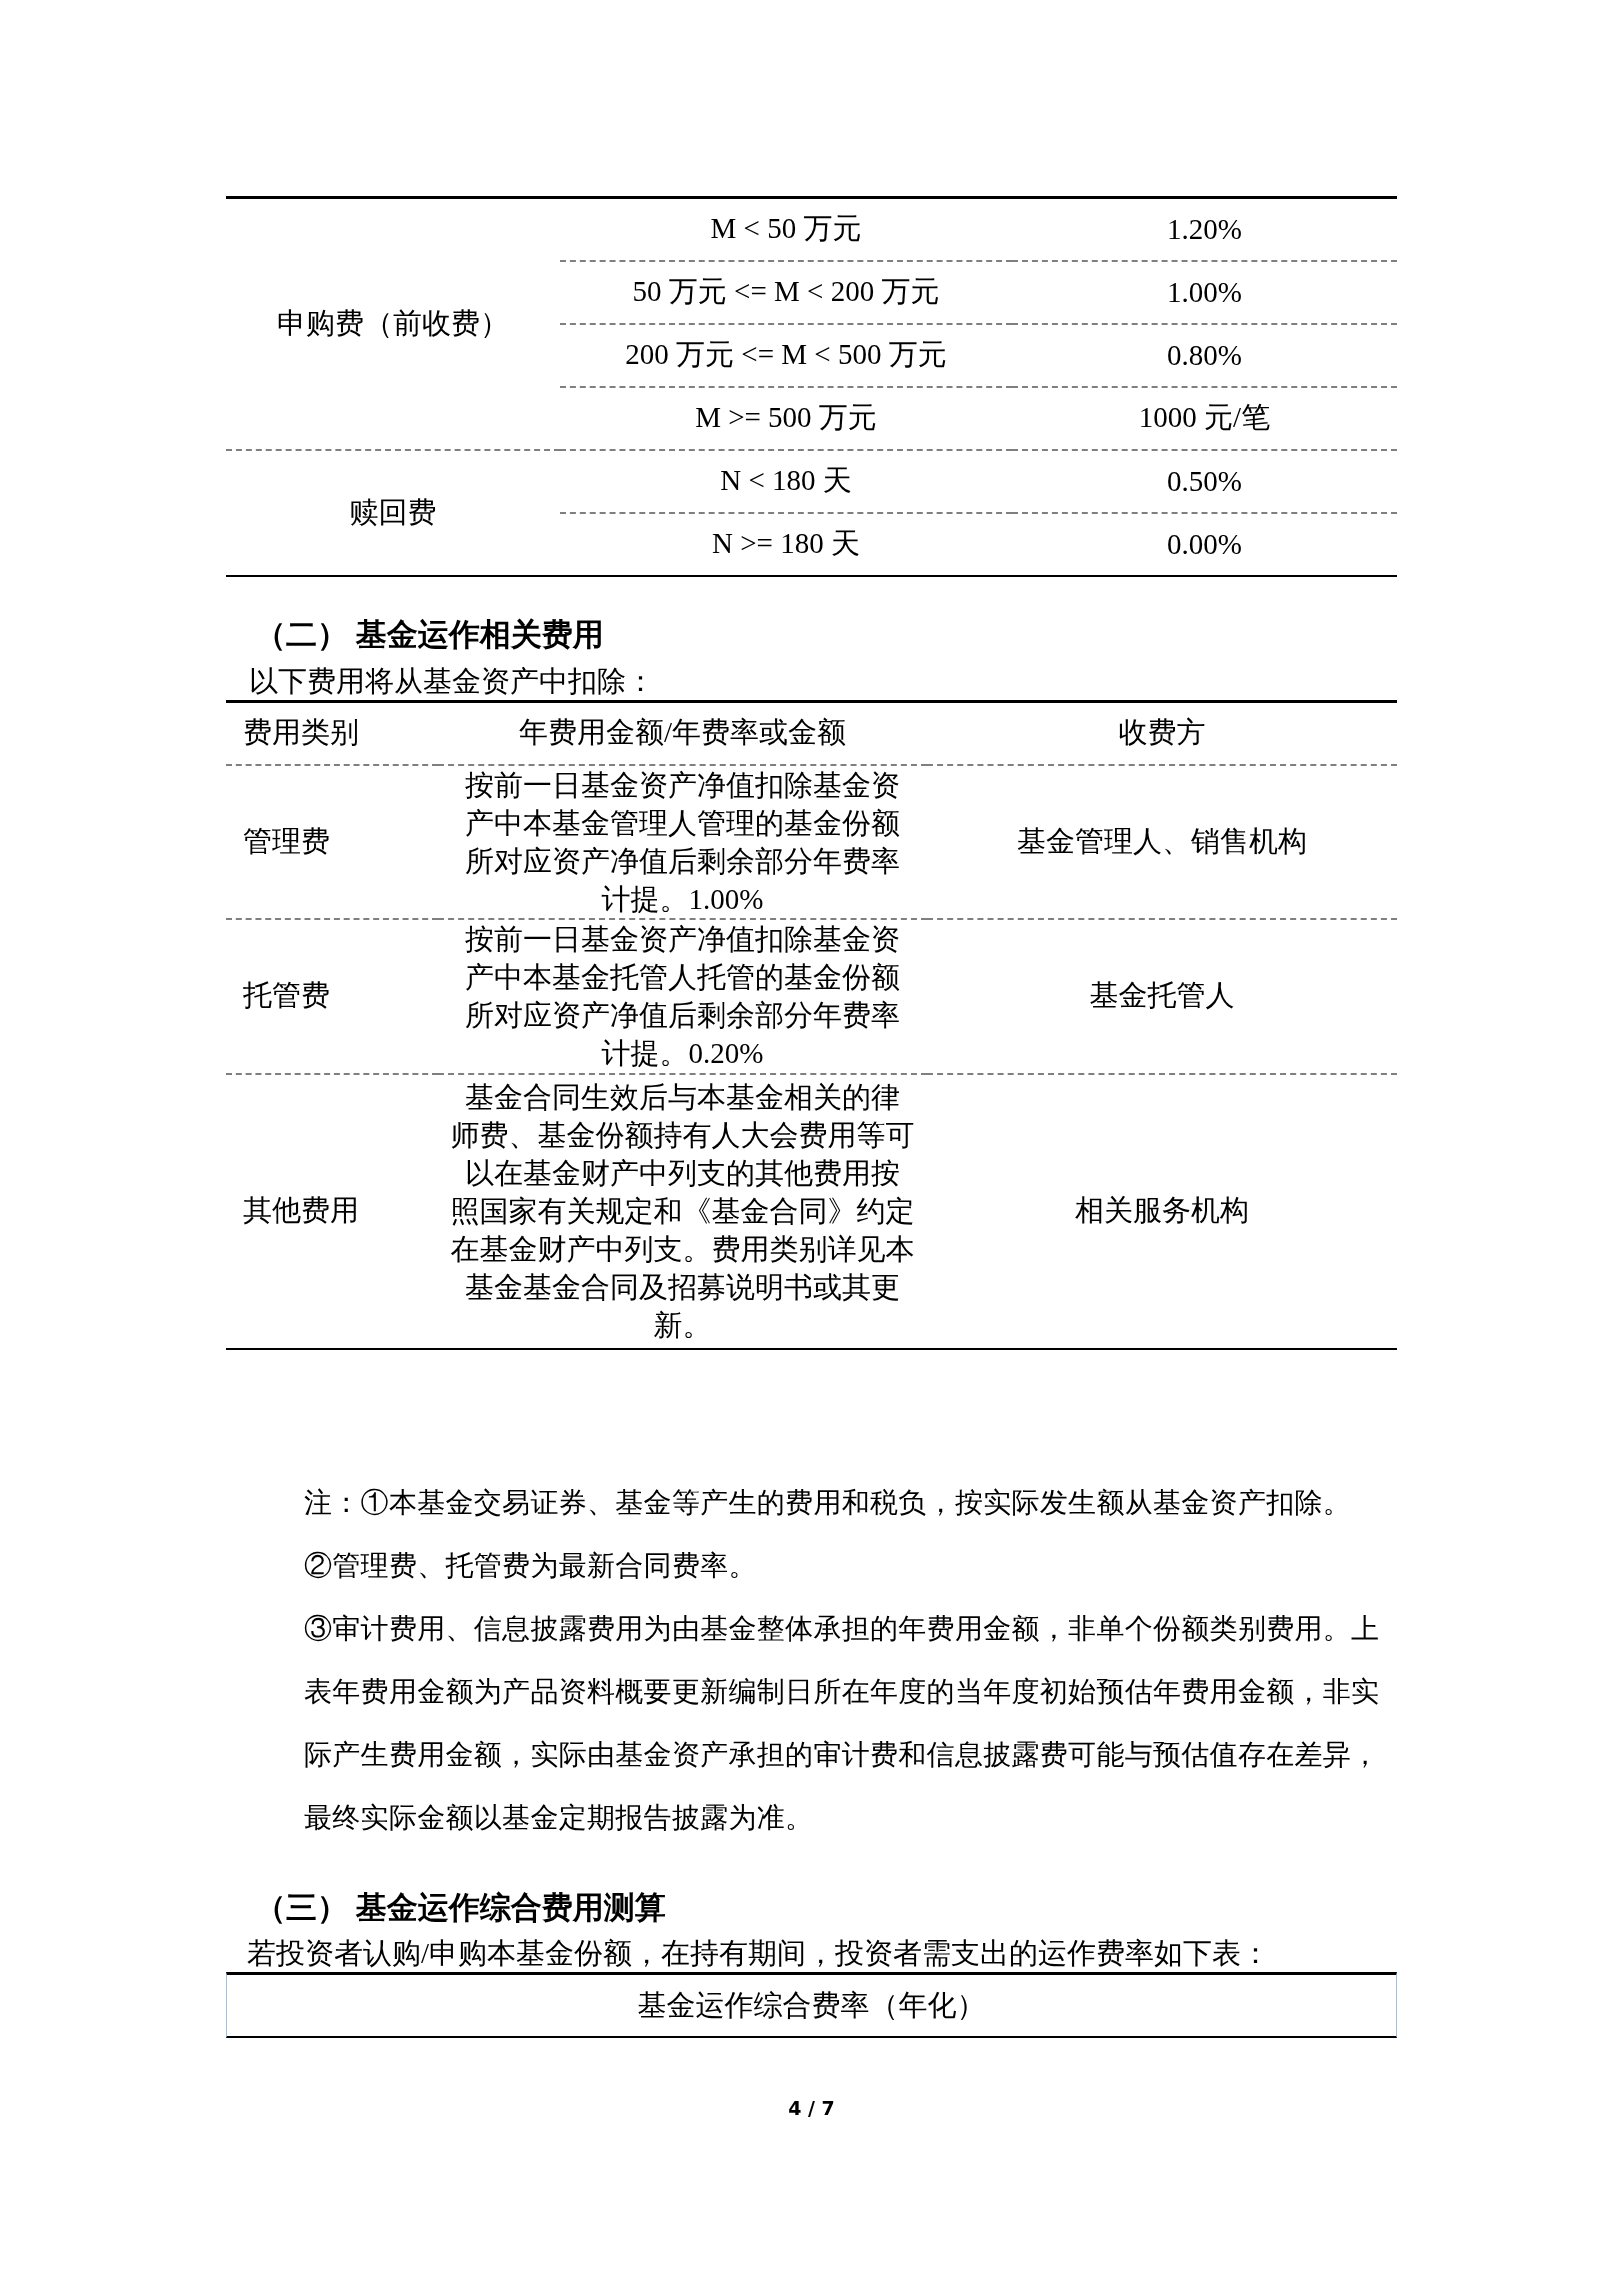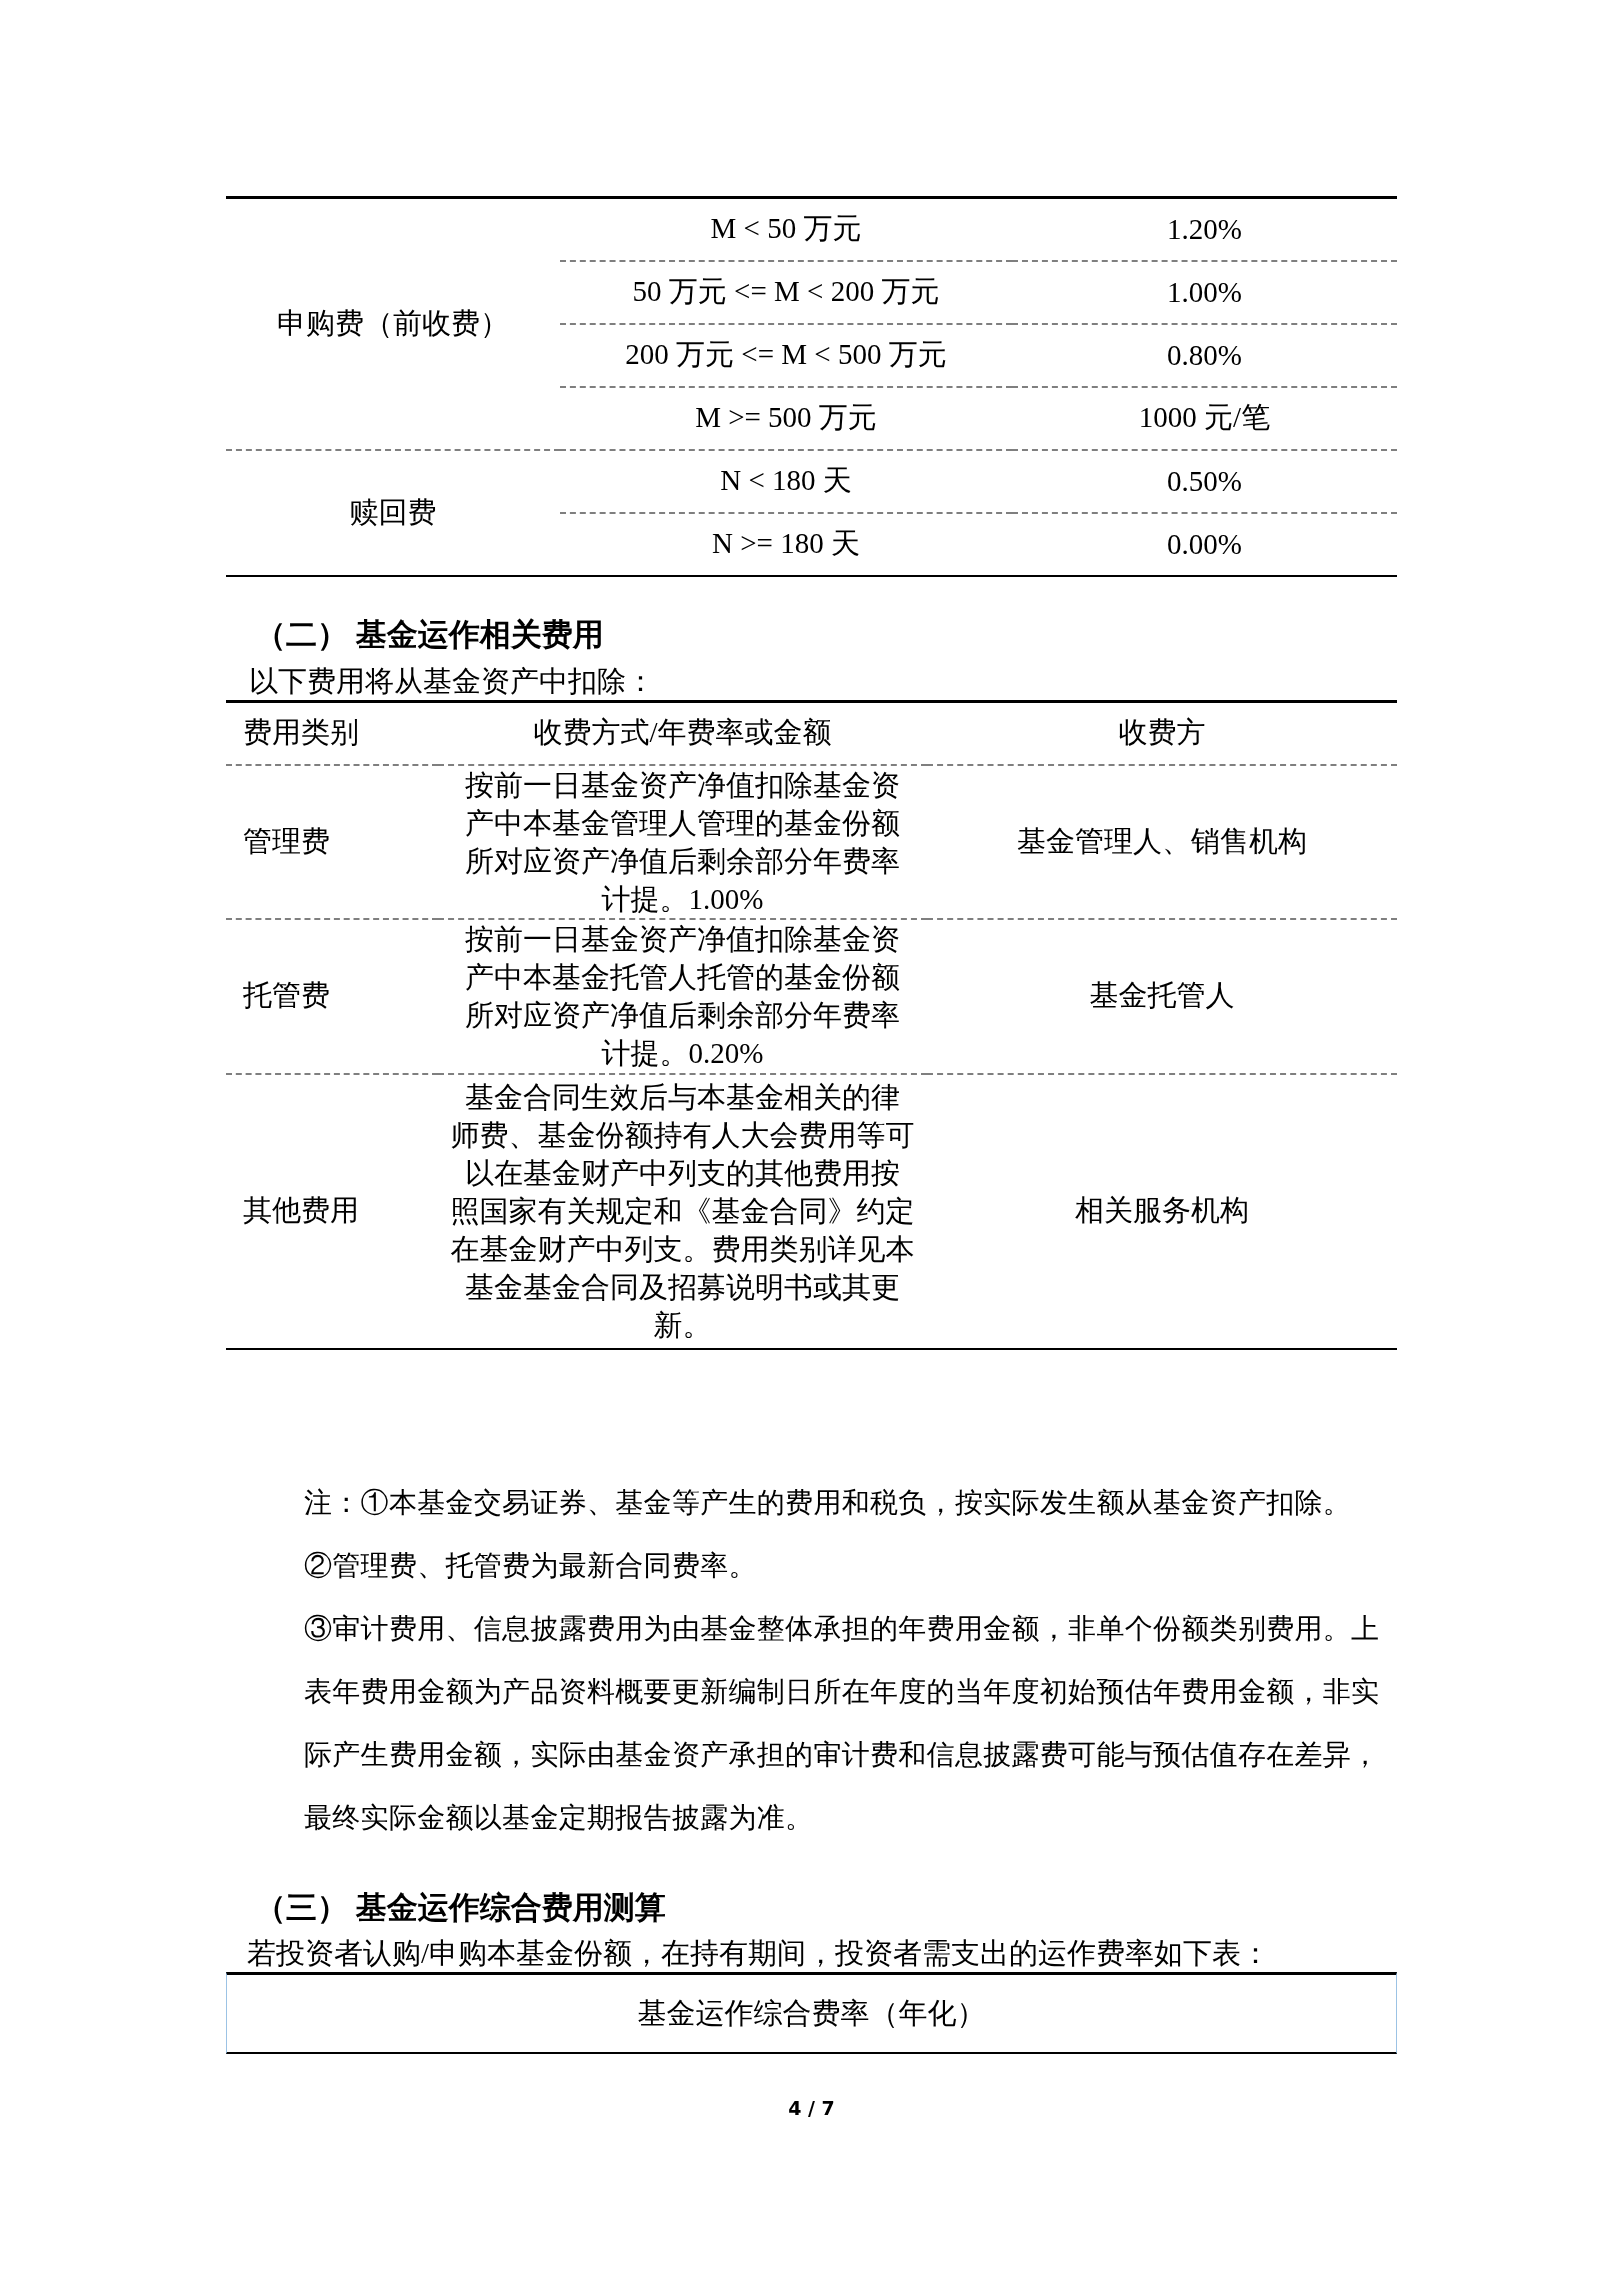--- a/index.html
+++ b/index.html
@@ -27,21 +27,21 @@
   
   .h2{position:absolute;font-size:31px;font-weight:bold;white-space:pre;}
   .body-line{position:absolute;font-size:29px;white-space:pre;}
   #notes{position:absolute;left:304px;top:1471px;width:1106px;
     font-size:28px;line-height:63px;white-space:pre;letter-spacing:0.3px;}
   
   #composite-table{position:absolute;left:226px;top:1972px;width:1171px;
     box-sizing:border-box;
     border-top:3.3px solid #000;border-bottom:2.6px solid #000;
     border-left:1.3px solid #9CC3E5;border-right:1.3px solid #9CC3E5;
-    height:82px;display:flex;align-items:center;justify-content:center;
+    height:66px;display:flex;align-items:center;justify-content:center;
     font-size:29px;}
   
   #footer{position:absolute;left:0;top:2097px;width:100%;text-align:center;
     font-family:"DejaVu Sans","Liberation Sans",sans-serif;
     font-weight:bold;font-size:19px;}
 </style>
 </head>
 <body>
 
 <div class="page">
@@ -87,21 +87,21 @@
 
   <table class="fee" id="operation-table">
     <colgroup>
         <col style="width:212px">
         <col style="width:489px">
         <col style="width:470px">
       </colgroup>
     <tbody>
       <tr style="height:63px;">
         <td class="col1">费用类别</td>
-        <td>收费方式/年费率或金额</td>
+        <td>年费用金额/年费率或金额</td>
         <td>收费方</td>
       </tr>
       <tr style="height:152px;">
         <td class="col1 dash">管理费</td>
         <td class="pre dash">按前一日基金资产净值扣除基金资
 产中本基金管理人管理的基金份额
 所对应资产净值后剩余部分年费率
 计提。1.00%</td>
         <td class="dash">基金管理人、销售机构</td>
       </tr>

